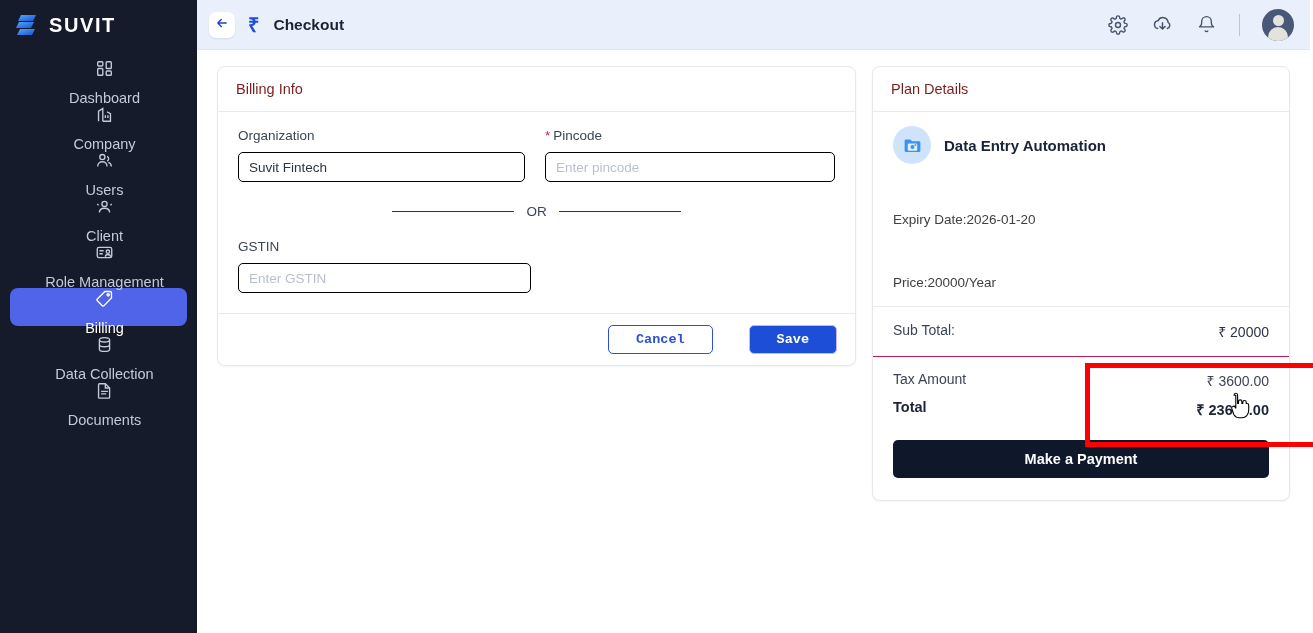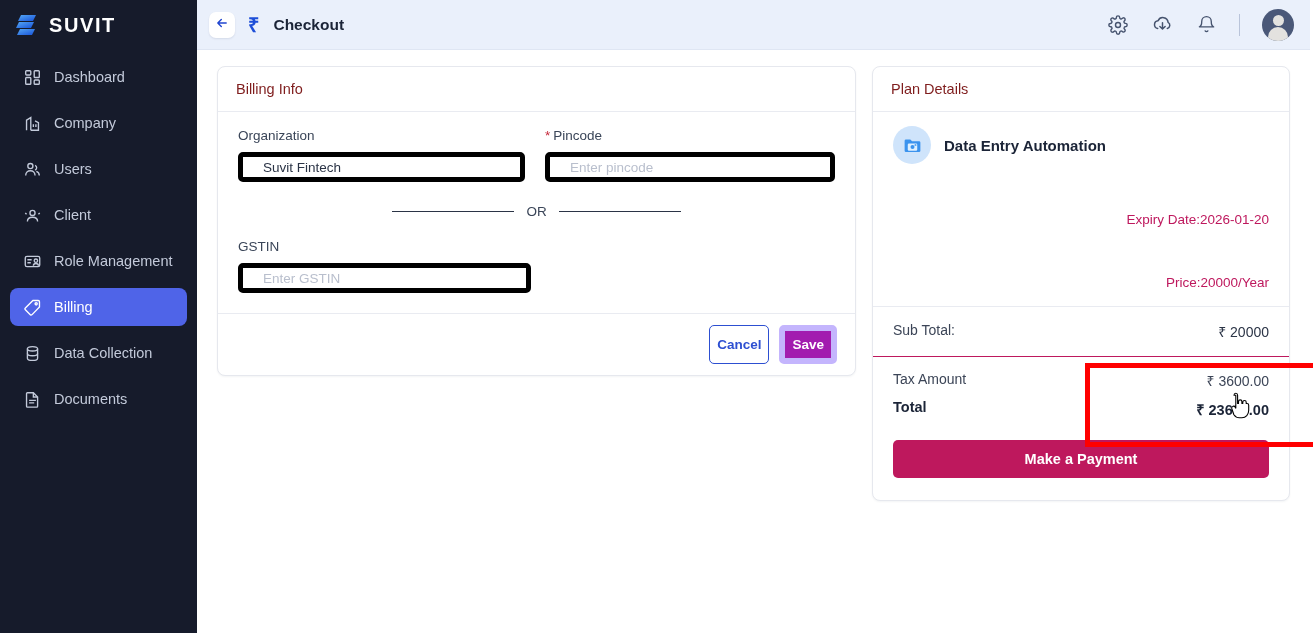--- a/index.html
+++ b/index.html
@@ -27,20 +27,21 @@
     color: #ffffff; font-size: 20px; font-weight: bold;
     letter-spacing: 1.6px;
   }
   .nav { margin-top: 8px; padding: 0 10px; }
   .nav-item {
     display: flex; align-items: center; gap: 12px;
     height: 38px; border-radius: 8px;
     padding-left: 12px; margin-bottom: 8px;
     color: #c3cada; font-size: 14.5px;
     cursor: pointer;
+    flex-direction: column;
   }
   .nav-item .ico { width: 20px; height: 20px; flex: 0 0 20px; display: flex; align-items: center; justify-content: center; }
   .nav-item.active { background: #4f64e8; color: #ffffff; }
   .nav-item.active .ico svg { stroke: #ffffff; }
   .nav-item .ico svg { stroke: #c3cada; }
 
   
   .main { flex: 1 1 auto; height: 633px; position: relative; background: #ffffff; }
 
   .topbar {
@@ -90,76 +91,76 @@
   .billing-card { width: 639px; }
   .billing-body { padding: 16px 20px 0 20px; }
 
   .field-row { display: flex; gap: 20px; }
   .field { display: flex; flex-direction: column; }
   .field.org { width: 293px; }
   .field.pin { width: 296px; }
   .field-label { font-size: 13.5px; color: #3a4558; margin-bottom: 9px; }
   .req { color: #c6283a; margin-right: 3px; }
   .input {
-    height: 30px; border: 5px solid #000000; border-radius: 5px;
-    padding: 0 20px; font-size: 13.5px; color: #2b3446;
+    height: 30px; border: 1px solid #000000; border-radius: 5px;
+    padding: 0 10px; font-size: 13.5px; color: #2b3446;
     font-family: "Liberation Sans", sans-serif;
     background: #fff; outline: none; width: 100%;
   }
   .input::placeholder { color: #b9bfcd; }
 
   .or-row {
     display: flex; align-items: center; justify-content: center;
     margin: 22px 0 20px 0; gap: 12px;
   }
   .or-line { width: 122px; height: 1px; background: #2b3446; }
   .or-text { font-size: 13.5px; color: #3a4558; }
 
   .gstin-wrap { padding-bottom: 20px; }
 
   .card-foot {
     border-top: 1px solid #e9ebf1;
     padding: 11px 18px; display: flex; justify-content: flex-end; gap: 10px;
   }
   .btn {
-    font-family: Liberation Sans, sans-serif;
+    font-family: Liberation Mono, monospace;
     font-size: 13.5px; border-radius: 5px; cursor: pointer;
-    padding: 6px 7px; font-weight: 600;
+    padding: 6px 27px; font-weight: 600;
   }
   .btn-cancel { background: #ffffff; color: #2d4fd1; border: 1px solid #2d4fd1; }
-  .btn-save { background: #a21caf; color: #ffffff; border: 6px solid #c4b5fd; }
+  .btn-save { background: #1d4ed8; color: #ffffff; border: 1px solid #c4b5fd; margin-left: 26px; }
 
   
   .plan-card { width: 418px; }
   .plan-body { padding: 14px 20px 16px 20px; border-bottom: 1px solid #e9ebf1; }
   .plan-title-row { display: flex; align-items: center; gap: 13px; margin-bottom: 14px; }
   .plan-ico {
     width: 38px; height: 38px; border-radius: 50%;
     background: #cfe4fb; display: flex; align-items: center; justify-content: center;
     flex: 0 0 38px;
   }
   .plan-name { font-size: 15px; font-weight: bold; color: #1b2437; }
-  .kv { display: flex; justify-content: flex-end; font-size: 13.5px; color: #be185d; margin-bottom: 6px; margin-top: 48px; }
+  .kv { display: flex; justify-content: flex-start; font-size: 13.5px; color: #404040; margin-bottom: 6px; margin-top: 48px; }
   .kv:last-child { margin-bottom: 0; }
 
   .subtotal-row {
     padding: 15px 20px; display: flex; justify-content: space-between;
     border-bottom: 1px solid #be185d;
     font-size: 14px; color: #3c4557;
   }
   .subtotal-row .val { color: #2b3446; }
 
   .totals { padding: 14px 20px 0 20px; }
   .totals .line { display: flex; justify-content: space-between; font-size: 14px; color: #3c4557; margin-bottom: 9px; }
   .totals .line.bold { font-weight: bold; color: #1b2437; font-size: 14.5px; }
 
   .pay-wrap { padding: 12px 20px 22px 20px; }
   .pay-btn {
     width: 100%; height: 38px;
-    background: #be185d; color: #ffffff;
+    background: #0f172a; color: #ffffff;
     border: none; border-radius: 5px;
     font-size: 14.5px; font-weight: bold; cursor: pointer;
     font-family: "Liberation Sans", sans-serif;
   }
 
   
   .hl-box {
     position: absolute;
     left: 888px; top: 363px; width: 402px; height: 84px;
     border: 5px solid #ff0000;

